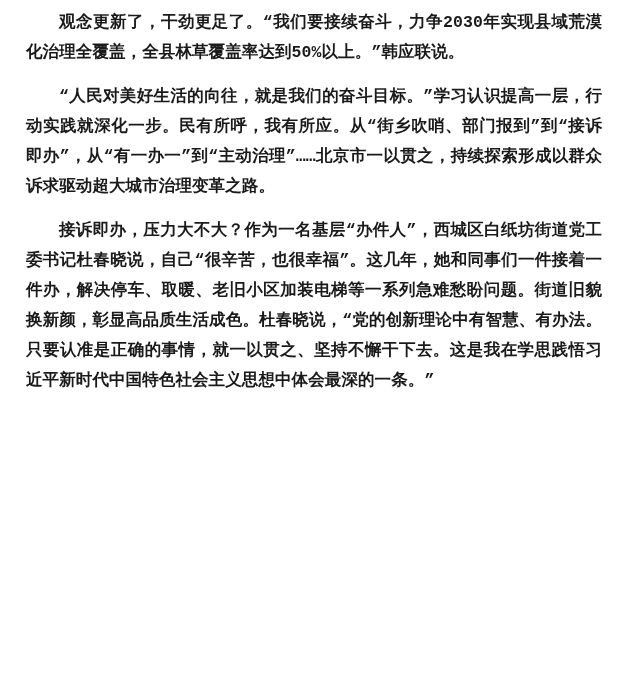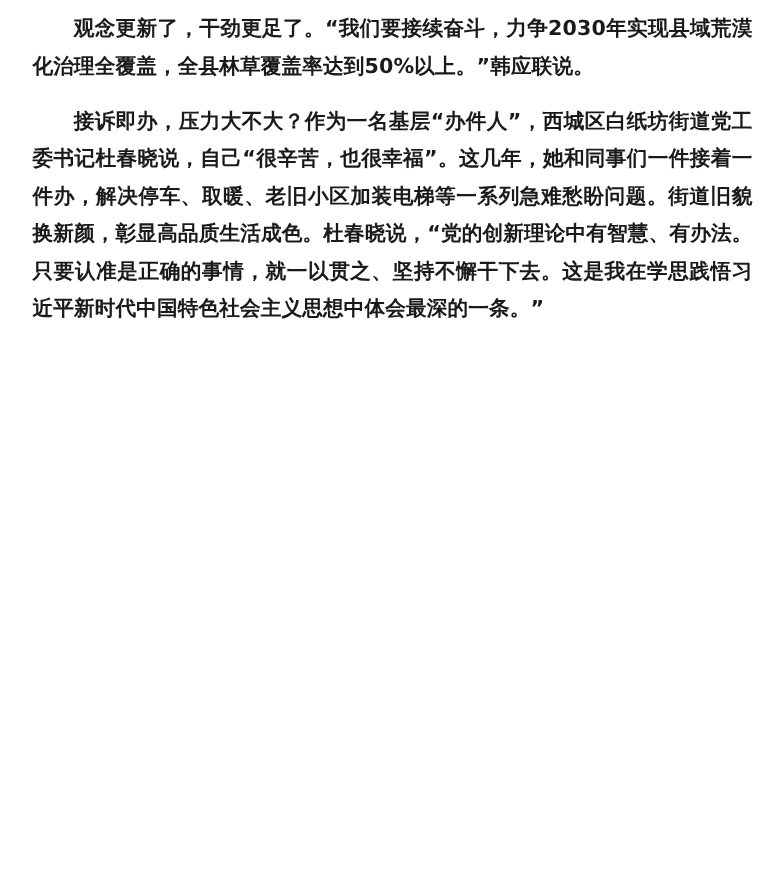--- a/index.html
+++ b/index.html
@@ -23,24 +23,26 @@
   .para {
     margin: 0 0 14px 0;
     text-indent: 2em;
     font-size: 16.5px;
     line-height: 30px;
     color: #1a1a1a;
     text-align: justify;
     text-justify: inter-ideograph;
     letter-spacing: 0.1px;
     font-weight: 600;
+    font-family: Liberation Mono, monospace;
   }
   .para:last-child {
     margin-bottom: 0;
   }
 </style>
 </head>
 <body>
 
 <div class="page">
   <p class="para">观念更新了，干劲更足了。“我们要接续奋斗，力争2030年实现县域荒漠化治理全覆盖，全县林草覆盖率达到50%以上。”韩应联说。</p>
+  <p class="para">“人民对美好生活的向往，就是我们的奋斗目标。”学习认识提高一层，行动实践就深化一步。民有所呼，我有所应。从“街乡吹哨、部门报到”到“接诉即办”，从“有一办一”到“主动治理”……北京市一以贯之，持续探索形成以群众诉求驱动超大城市治理变革之路。</p>
   <p class="para">接诉即办，压力大不大？作为一名基层“办件人”，西城区白纸坊街道党工委书记杜春晓说，自己“很辛苦，也很幸福”。这几年，她和同事们一件接着一件办，解决停车、取暖、老旧小区加装电梯等一系列急难愁盼问题。街道旧貌换新颜，彰显高品质生活成色。杜春晓说，“党的创新理论中有智慧、有办法。只要认准是正确的事情，就一以贯之、坚持不懈干下去。这是我在学思践悟习近平新时代中国特色社会主义思想中体会最深的一条。”</p>
 </div>
 
 </body></html>

